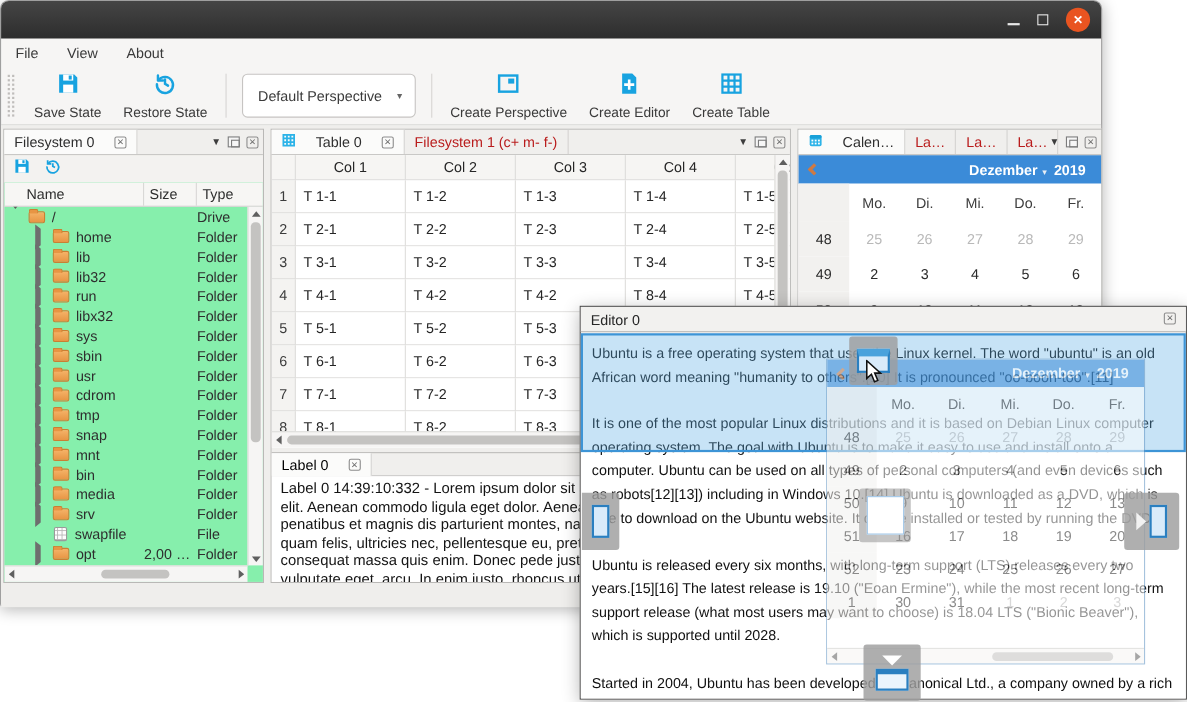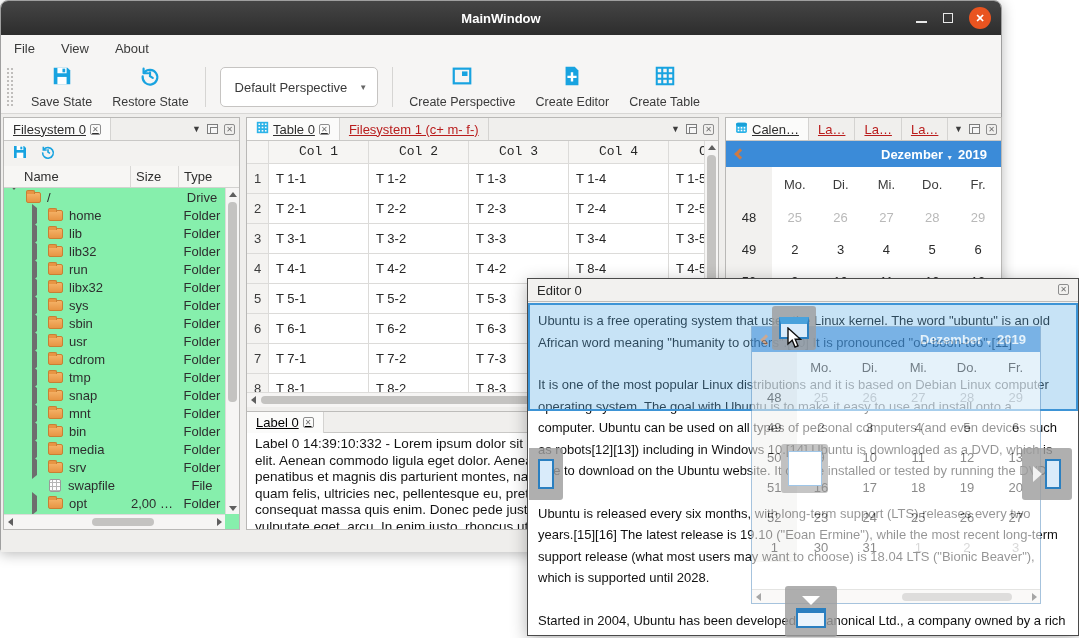--- a/index.html
+++ b/index.html
@@ -28,21 +28,21 @@
   .combo{height:40px;background:#fff;border:1px solid #c6c4c2;border-radius:5px;display:flex;align-items:center;
     padding:0 10px 0 14px;font-size:13px;color:#3a3a3a;gap:12px;margin:0 8px;}
   .combo .caret{font-size:8px;color:#666;}
 
   
   .dock{position:relative;height:438px;background:#efeeec;}
   .panel{position:absolute;top:3px;height:413px;background:#f3f2f0;border:1px solid #b9b8b6;
     display:flex;flex-direction:column;}
   .tabbar{height:23px;display:flex;align-items:center;border-bottom:1px solid #c9c8c6;background:#f0efed;
     font-size:13px;color:#2e2e2e;flex:0 0 auto;position:relative;}
-  .tab{display:flex;align-items:center;gap:4px;padding:0 9px;height:100%;border-right:1px solid #d4d3d1;text-decoration:underline;}
+  .tab{display:flex;align-items:center;gap:18px;padding:0 9px;height:100%;border-right:1px solid #d4d3d1;}
   .tab.active{background:#fbfbfa;}
   .tab.inactive{color:#b91c1c;}
   .closebox{width:11px;height:11px;border:1px solid #8d8d8d;border-radius:2px;color:#6f6f6f;font-size:8px;
     line-height:9px;text-align:center;display:inline-block;}
   .tabbar-controls{position:absolute;right:4px;top:0;height:22px;display:flex;align-items:center;gap:6px;}
   .caret-btn{font-size:9px;color:#3d3d3d;}
   .float-btn{width:11px;height:10px;border:1px solid #7c7c7c;position:relative;background:#f6f6f6;}
   .float-btn:before{content:"";position:absolute;left:2px;top:2px;width:6px;height:5px;border:1px solid #7c7c7c;}
 
   
@@ -60,42 +60,42 @@
   .exp-down{width:0;height:0;border-top:5px solid #5a5a5a;border-left:4px solid transparent;border-right:4px solid transparent;}
   .folder-icon{width:15px;height:11px;background:linear-gradient(#f5b368,#e79544);border:1px solid #c97f33;
     border-radius:2px;position:relative;margin:0 6px 0 6px;flex:0 0 auto;}
   .folder-icon:before{content:"";position:absolute;left:-1px;top:-3px;width:7px;height:3px;
     background:#e79544;border:1px solid #c97f33;border-bottom:none;border-radius:2px 2px 0 0;}
   .file-icon{width:12px;height:13px;background:#fdfdfd;border:1px solid #9a9a9a;border-radius:2px;margin:0 7px 0 7px;
     flex:0 0 auto;background-image:linear-gradient(#b5b5b5 1px,transparent 1px),linear-gradient(90deg,#b5b5b5 1px,transparent 1px);
     background-size:4px 4px;background-position:2px 2px;}
   .fs-name{flex:1;white-space:nowrap;overflow:hidden;}
   .fs-size{width:48px;flex:0 0 auto;white-space:nowrap;margin-top:36px;}
-  .fs-type{width:46px;flex:0 0 auto;text-align:center;}
+  .fs-type{width:46px;flex:0 0 auto;}
 
   
   .vscroll{position:absolute;top:22px;bottom:15px;right:0;width:14px;background:#f6f5f4;border-left:1px solid #dddcda;}
   .vs-up,.vs-down{position:absolute;left:0;width:13px;height:12px;display:flex;align-items:center;justify-content:center;}
   .vs-up{top:0;}.vs-down{bottom:0;}
   .tri-up{width:0;height:0;border-bottom:5px solid #5f5f5f;border-left:4px solid transparent;border-right:4px solid transparent;}
   .tri-down{width:0;height:0;border-top:5px solid #5f5f5f;border-left:4px solid transparent;border-right:4px solid transparent;}
   .vs-thumb{position:absolute;left:2px;width:9px;background:#c4c3c1;border-radius:4px;}
   .hscroll{position:absolute;left:0;right:14px;bottom:0;height:15px;background:#f6f5f4;border-top:1px solid #dddcda;}
   .hs-left,.hs-right{position:absolute;top:0;height:14px;width:12px;display:flex;align-items:center;justify-content:center;}
   .hs-left{left:0;}.hs-right{right:0;}
   .tri-left{width:0;height:0;border-right:5px solid #5f5f5f;border-top:4px solid transparent;border-bottom:4px solid transparent;}
   .tri-right{width:0;height:0;border-left:5px solid #5f5f5f;border-top:4px solid transparent;border-bottom:4px solid transparent;}
   .hs-thumb{position:absolute;top:3px;height:8px;background:#c4c3c1;border-radius:4px;}
 
   
   #table-panel{left:245px;width:473px;}
   .table-wrap{position:relative;height:266px;background:#fff;flex:0 0 auto;overflow:hidden;}
   .grid{position:absolute;left:0;top:0;display:grid;grid-template-columns:22px repeat(5,100px);}
   .gc{border-right:1px solid #dcdbd9;border-bottom:1px solid #dcdbd9;font-size:13px;color:#262626;background:#fff;}
-  .gh{background:#f6f5f3;text-align:center;line-height:22px;height:23px;font-family:Liberation Mono, monospace;}
+  .gh{background:#f6f5f3;text-align:center;line-height:22px;height:23px;}
   .rh{background:#f4f3f1;text-align:center;line-height:30px;height:30px;color:#3c3c3c;}
   .gd{padding-left:7px;line-height:30px;height:30px;}
   .tw-vscroll{position:absolute;top:0;bottom:15px;right:0;width:14px;background:#f6f5f4;border-left:1px solid #dddcda;}
   .hsplit{height:4px;background:#efeeec;flex:0 0 auto;}
   .labeltab-row{height:22px;background:#f0efed;border-top:1px solid #bdbcba;border-bottom:1px solid #c9c8c6;
     display:flex;align-items:center;font-size:13px;flex:0 0 auto;}
   .label-text{flex:1;background:#fff;padding:3px 8px;font-size:13.5px;line-height:16.5px;color:#141414;overflow:hidden;}
 
   
   #cal-panel{left:724px;width:277px;}
@@ -150,21 +150,20 @@
   #cursor{position:absolute;left:258px;top:48px;z-index:10;}
 
   
   .icon-lbl{margin-top:2px;}
 </style>
 </head>
 <body>
 
 <div id="main-window">
   <div class="titlebar">
-    <span class="tb-title">MainWindow</span>
     <div class="tb-btns">
       <span class="tb-min"></span>
       <span class="tb-max"></span>
       <span class="tb-close">✕</span>
     </div>
   </div>
 
   <div class="menubar" id="menubar">
       <span class="menu-item">File</span>
       <span class="menu-item">View</span>

